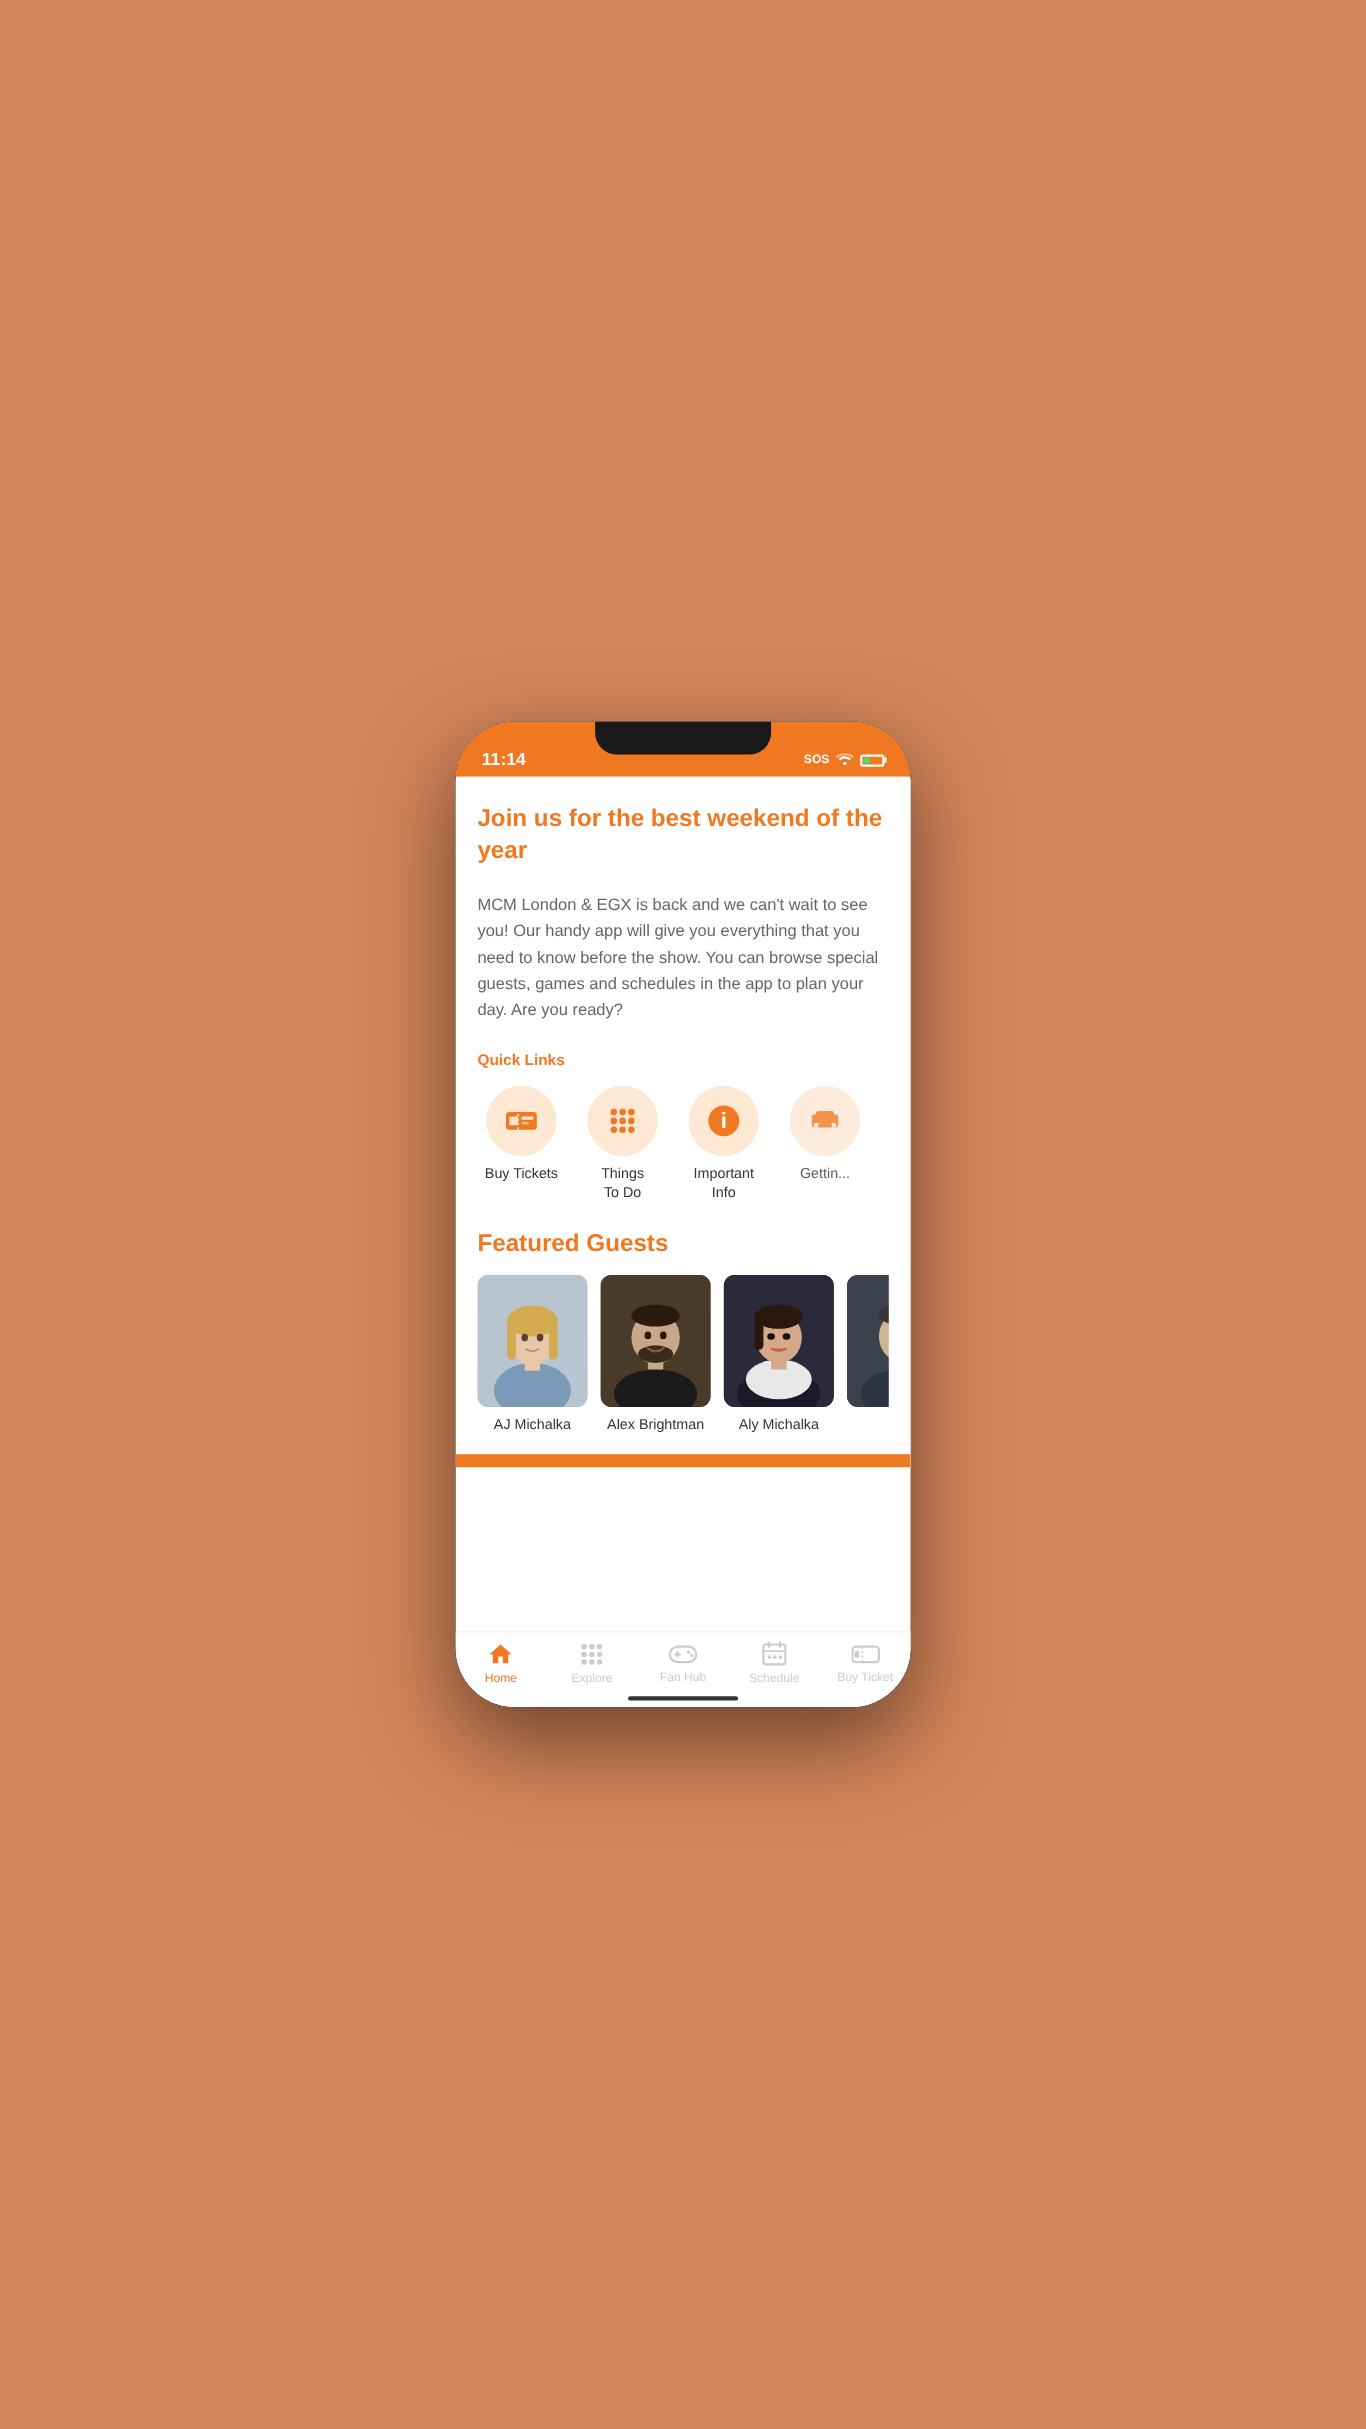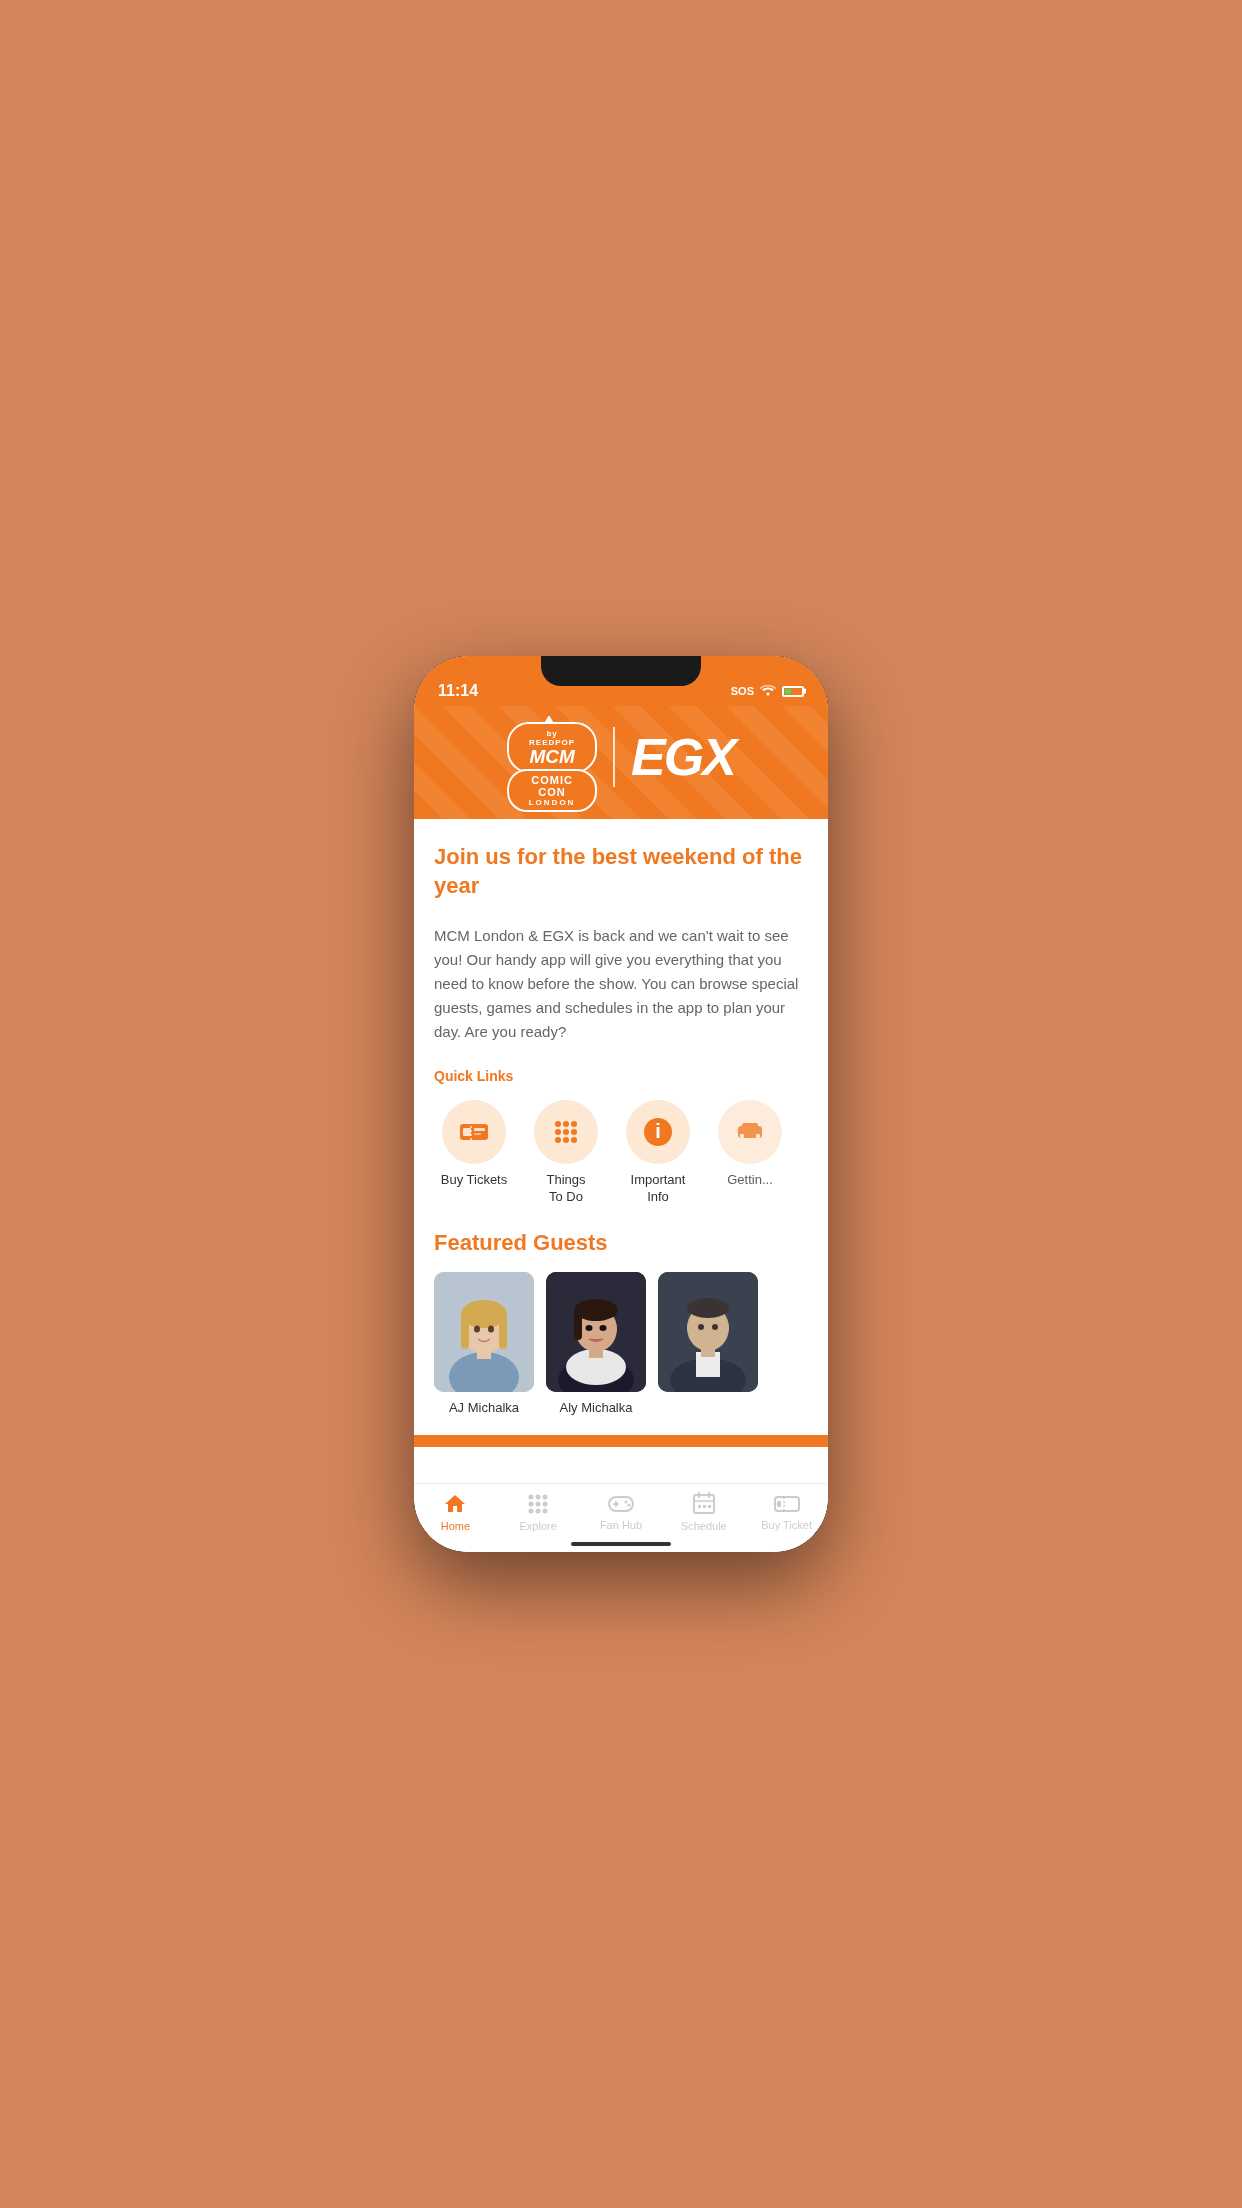--- a/index.html
+++ b/index.html
@@ -390,47 +390,20 @@
           </svg>
 
           <div class="battery-icon">
             <div class="battery-body">
               <div class="battery-fill"></div>
             </div>
           </div>
         </div>
       </div>
 
-      <div class="header-hero">
-        <div class="logo-container">
-
-          <div class="mcm-logo">
-
-            <div style="position:relative; width:90px; height:85px; display:flex; flex-direction:column; align-items:center; justify-content:flex-start;">
-              <svg width="85" height="65" viewBox="0 0 85 65" style="position:absolute;top:0;left:0;">
-                <polygon points="42,2 50,15 64,8 60,22 75,22 65,32 75,45 60,42 62,57 48,50 42,63 36,50 22,57 24,42 9,45 19,32 9,22 24,22 20,8 34,15" fill="white" stroke="white"></polygon>
-              </svg>
-              <div style="position:relative;z-index:2;margin-top:8px;">
-                <div style="background:#f07820;border:2px solid white;border-radius:22px;padding:5px 14px;text-align:center;">
-                  <div style="font-size:8px;color:white;font-weight:600;letter-spacing:1px;">by REEDPOP</div>
-                  <div style="font-size:19px;font-weight:900;color:white;letter-spacing:0;line-height:1;font-style:italic;">MCM</div>
-                </div>
-              </div>
-              <div class="comic-con-pill" style="margin-top:-4px;">
-                <span class="comic-con-text">COMIC CON</span>
-                <span class="london-text">LONDON</span>
-              </div>
-            </div>
-          </div>
-
-          <div class="divider-line"></div>
-
-          <div class="egx-text">EGX</div>
-        </div>
-      </div>
 
       <div class="scrollable-content">
         <div class="main-content">
 
           <div class="content-section">
             <div class="section-headline">Join us for the best weekend of the year</div>
             <div class="section-body">MCM London &amp; EGX is back and we can't wait to see you! Our handy app will give you everything that you need to know before the show. You can browse special guests, games and schedules in the app to plan your day. Are you ready?</div>
           </div>
 
           <div style="padding: 0 20px 0;">
@@ -513,20 +486,43 @@
 
                     <ellipse cx="43" cy="57" rx="3" ry="3.5" fill="#5a4030"></ellipse>
                     <ellipse cx="57" cy="57" rx="3" ry="3.5" fill="#5a4030"></ellipse>
 
                     <path d="M 44 67 Q 50 72 56 67" stroke="#c08070" stroke-width="1.5" fill="none"></path>
                   </svg>
                 </div>
                 <span class="guest-name">AJ Michalka</span>
               </div>
 
+              <div class="guest-item">
+                <div class="guest-photo guest-alex">
+                  <svg class="person-svg" viewBox="0 0 100 120" fill="none" xmlns="http://www.w3.org/2000/svg">
+                    <rect width="100" height="120" fill="#4a3a2a"></rect>
+
+                    <ellipse cx="50" cy="108" rx="38" ry="22" fill="#1a1a1a"></ellipse>
+
+                    <rect x="43" y="72" width="14" height="14" fill="#c8a888"></rect>
+
+                    <ellipse cx="50" cy="57" rx="22" ry="24" fill="#c8a888"></ellipse>
+
+                    <ellipse cx="50" cy="37" rx="22" ry="10" fill="#2a1a0a"></ellipse>
+
+                    <ellipse cx="50" cy="72" rx="16" ry="8" fill="#3a2a1a"></ellipse>
+
+                    <ellipse cx="43" cy="55" rx="3" ry="3.5" fill="#2a1a0a"></ellipse>
+                    <ellipse cx="57" cy="55" rx="3" ry="3.5" fill="#2a1a0a"></ellipse>
+
+                    <path d="M 42 66 Q 50 73 58 66" stroke="#8a5a40" stroke-width="2" fill="none"></path>
+                  </svg>
+                </div>
+                <span class="guest-name">Alex Brightman</span>
+              </div>
 
               <div class="guest-item">
                 <div class="guest-photo guest-aly">
                   <svg class="person-svg" viewBox="0 0 100 120" fill="none" xmlns="http://www.w3.org/2000/svg">
                     <rect width="100" height="120" fill="#2a2a3a"></rect>
 
                     <ellipse cx="50" cy="108" rx="38" ry="22" fill="#1a1a2a"></ellipse>
 
                     <ellipse cx="50" cy="95" rx="30" ry="18" fill="#e8e8e8"></ellipse>
 

